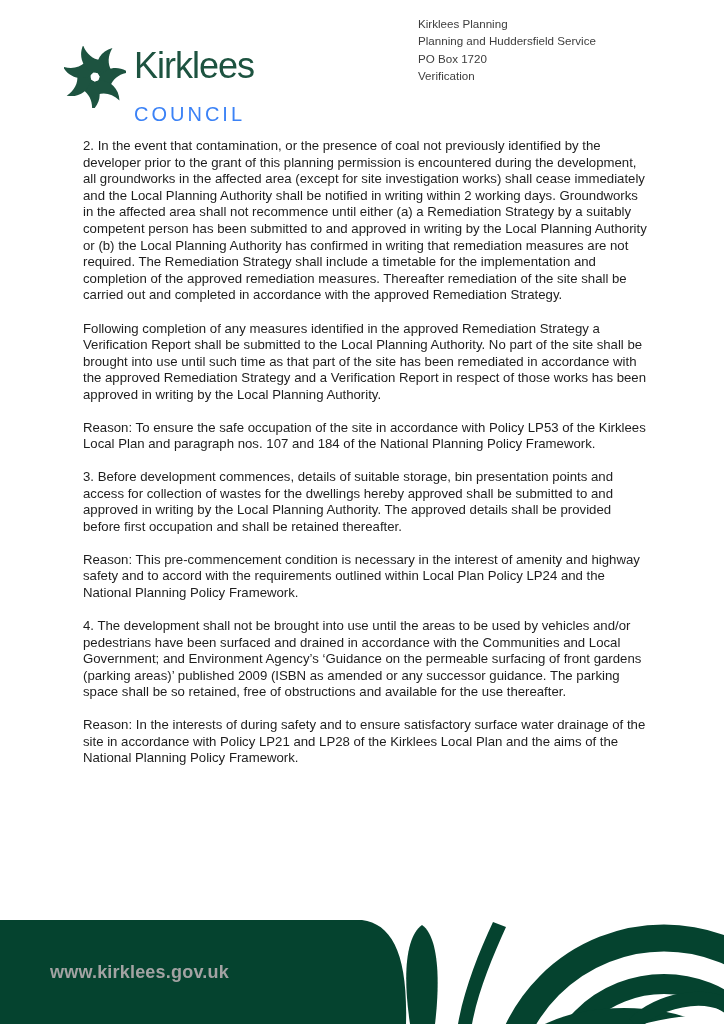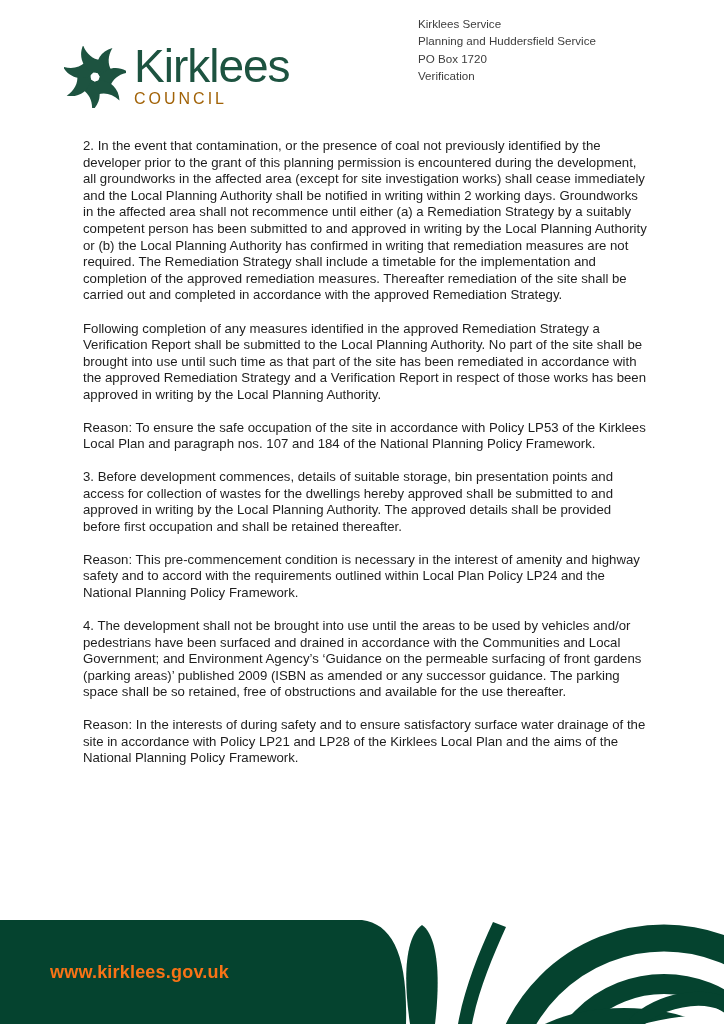--- a/index.html
+++ b/index.html
@@ -6,45 +6,45 @@
   .page{
     position:relative;width:724px;height:1024px;margin:0 auto;
     background:#ffffff;overflow:hidden;
     font-family:"Liberation Sans","DejaVu Sans",sans-serif;
   }
   
   .logo{position:absolute;left:64px;top:42px;display:flex;align-items:flex-start;}
   .logo-flower{width:62px;height:62px;margin-top:4px;}
   .logo-text{margin-left:8px;color:#1d5340;}
   .logo-wordmark{
-    font-size:46px;line-height:48px;font-weight:400;letter-spacing:-1px;color:#1d5340;
+    font-size:36px;line-height:48px;font-weight:400;letter-spacing:-1px;color:#1d5340;
   }
   .logo-subtitle{
-    font-size:16px;line-height:16px;letter-spacing:3px;color:#a16207;margin-top:1px;
+    font-size:20px;line-height:16px;letter-spacing:3px;color:#3b82f6;margin-top:16px;
   }
   .address{
     position:absolute;left:418px;top:15px;color:#3d3d3d;
     font-size:11.6px;line-height:17.3px;
   }
   
   .body-text{
     position:absolute;left:67px;top:122px;width:599px;
     color:#1e1e1e;font-size:13.2px;line-height:16.6px;
   }
   .block{margin:0 0 16.6px 0;}
   .block p{margin:16px;}
   .reason-label{font-weight:normal;}
   
   .footer{
     position:absolute;left:0;top:920px;width:724px;height:104px;
     background:#05432f;
   }
   .footer-url{
     position:absolute;left:50px;top:0;height:104px;display:flex;align-items:center;
-    color:#f97316;font-size:18px;font-weight:bold;letter-spacing:.2px;
+    color:#a3a3a3;font-size:18px;font-weight:bold;letter-spacing:.2px;
   }
   .footer-swirl{position:absolute;right:0;top:0;width:400px;height:104px;}
 </style>
 </head>
 <body>
 
 <div class="page">
 
   <div class="logo">
     <svg class="logo-flower" viewBox="-32 -32 64 64" xmlns="http://www.w3.org/2000/svg" aria-hidden="true">
@@ -61,21 +61,21 @@
       </g>
       <circle cx="0" cy="0" r="4.5" fill="#ffffff"></circle>
     </svg>
     <div class="logo-text">
       <div class="logo-wordmark">Kirklees</div>
       <div class="logo-subtitle">COUNCIL</div>
     </div>
   </div>
 
   <div class="address">
-    <div>Kirklees Service</div>
+    <div>Kirklees Planning</div>
     <div>Planning and Huddersfield Service</div>
     <div>PO Box 1720</div>
     <div>Verification</div>
   </div>
 
   <div class="body-text">
 
     <div class="block">
       <p>2. In the event that contamination, or the presence of coal not previously identified by the developer prior to the grant of this planning permission is encountered during the development, all groundworks in the affected area (except for site investigation works) shall cease immediately and the Local Planning Authority shall be notified in writing within 2 working days. Groundworks in the affected area shall not recommence until either (a) a Remediation Strategy by a suitably competent person has been submitted to and approved in writing by the Local Planning Authority or (b) the Local Planning Authority has confirmed in writing that remediation measures are not required. The Remediation Strategy shall include a timetable for the implementation and completion of the approved remediation measures. Thereafter remediation of the site shall be carried out and completed in accordance with the approved Remediation Strategy.</p>
     </div>

